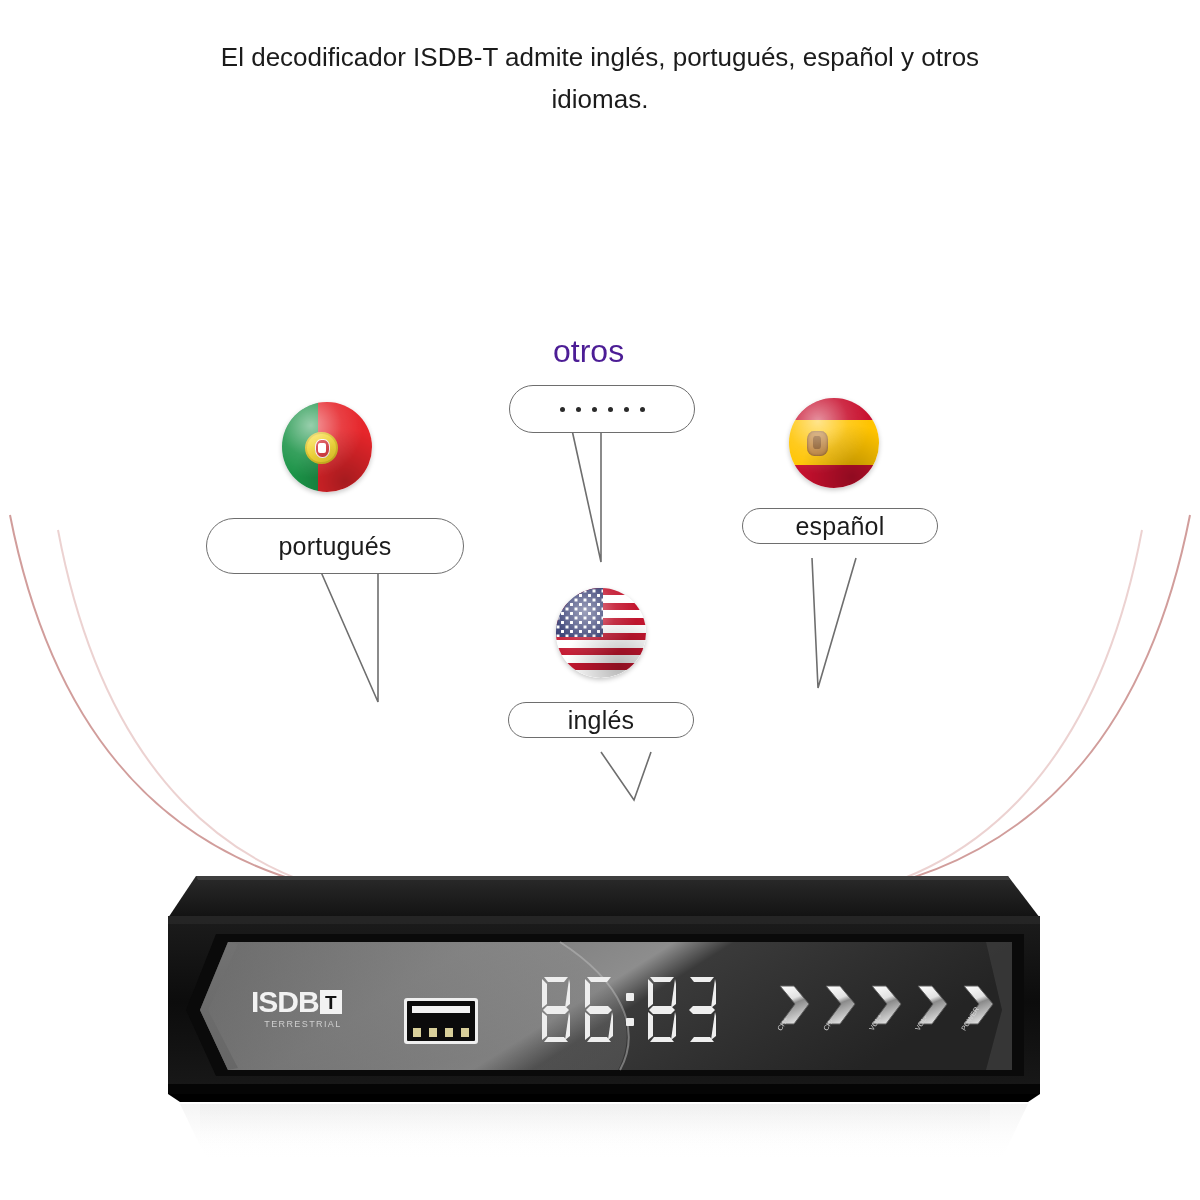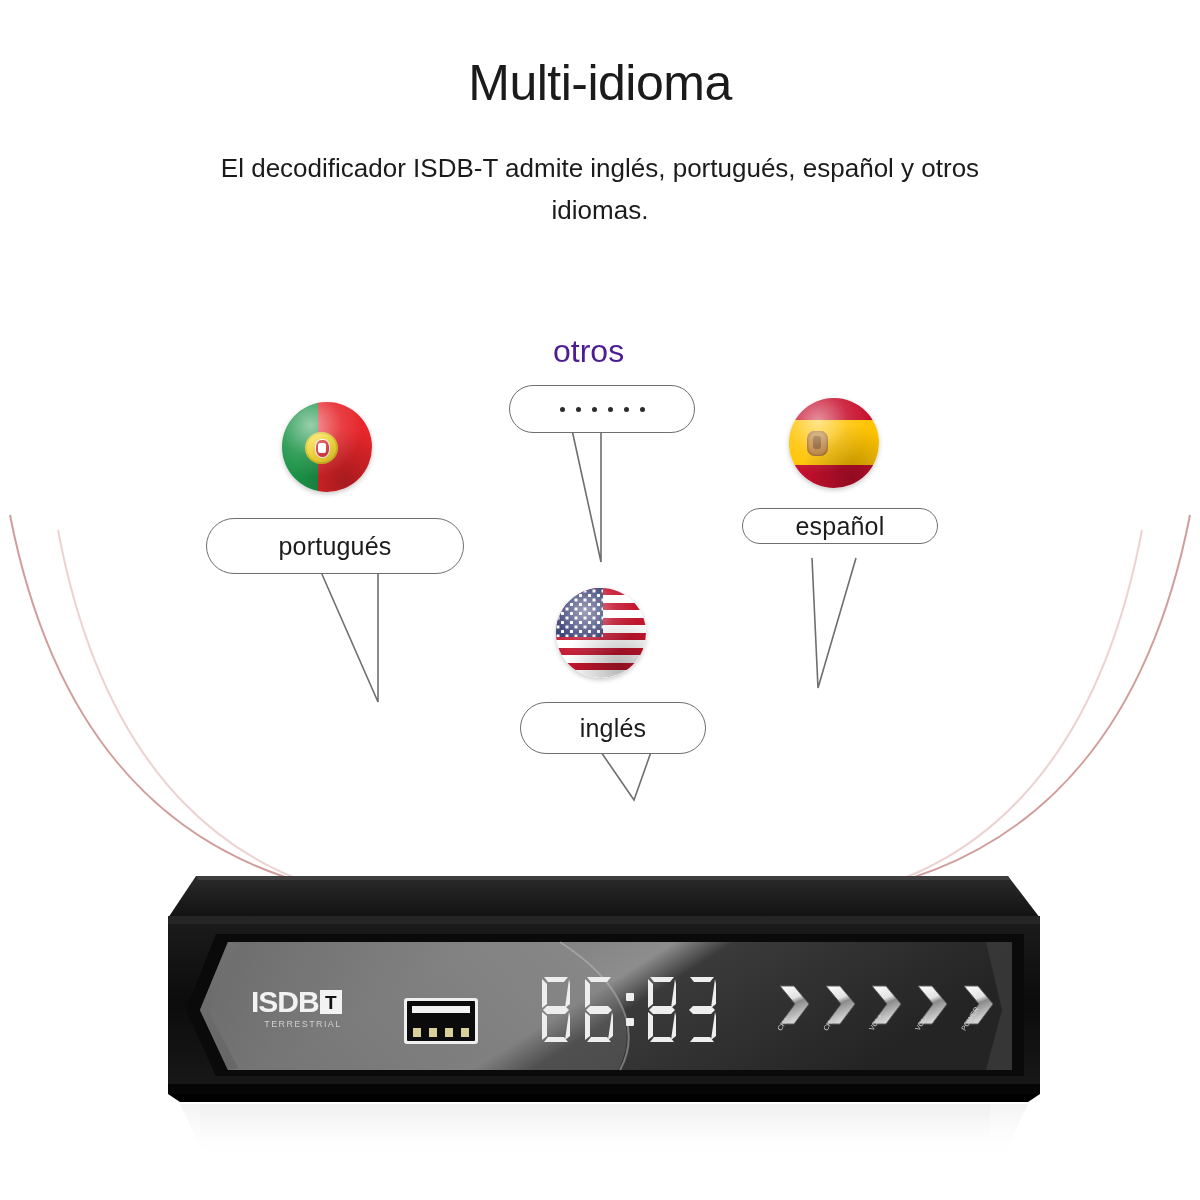--- a/index.html
+++ b/index.html
@@ -191,21 +191,20 @@
     left: 0; top: 862px;
     width: 1200px; height: 338px;
   }
 </style>
 </head>
 <body>
 
 <div id="page">
 
   <div class="header">
-    <h1 class="page-title">Multi-idioma</h1>
     <p class="page-subtitle">El decodificador ISDB-T admite inglés, portugués, español y otros idiomas.</p>
   </div>
 
   <svg class="arcs" viewBox="0 0 1200 430">
     <path d="M 10 45 C 60 300 200 400 360 425" fill="none" stroke="#c98c8a" stroke-width="2" opacity="0.85"></path>
     <path d="M 58 60 C 105 310 235 410 380 430" fill="none" stroke="#e0b4b2" stroke-width="2" opacity="0.6"></path>
     <path d="M 1190 45 C 1140 300 1000 400 840 425" fill="none" stroke="#c98c8a" stroke-width="2" opacity="0.85"></path>
     <path d="M 1142 60 C 1095 310 965 410 820 430" fill="none" stroke="#e0b4b2" stroke-width="2" opacity="0.6"></path>
   </svg>
 
@@ -252,21 +251,21 @@
       <span>español</span>
     </div>
 
     <div class="flag flag-us" style="left:556px; top:588px;">
       <span class="base"></span>
       <span class="canton">
         <span class="stars"></span>
       </span>
       <span class="glare"></span>
     </div>
-    <div class="bubble" style="left:520px; top:702px; width:186px; height:52px;">
+    <div class="bubble" style="left:508px; top:702px; width:186px; height:36px;">
       <span>inglés</span>
     </div>
   </div>
 
   <div class="device-wrap">
     <svg viewBox="0 0 1200 338" width="1200" height="338">
       <defs>
         <linearGradient id="topFace" x1="0" y1="0" x2="0" y2="1">
           <stop offset="0" stop-color="#2a2a2a"></stop>
           <stop offset="1" stop-color="#121212"></stop>

